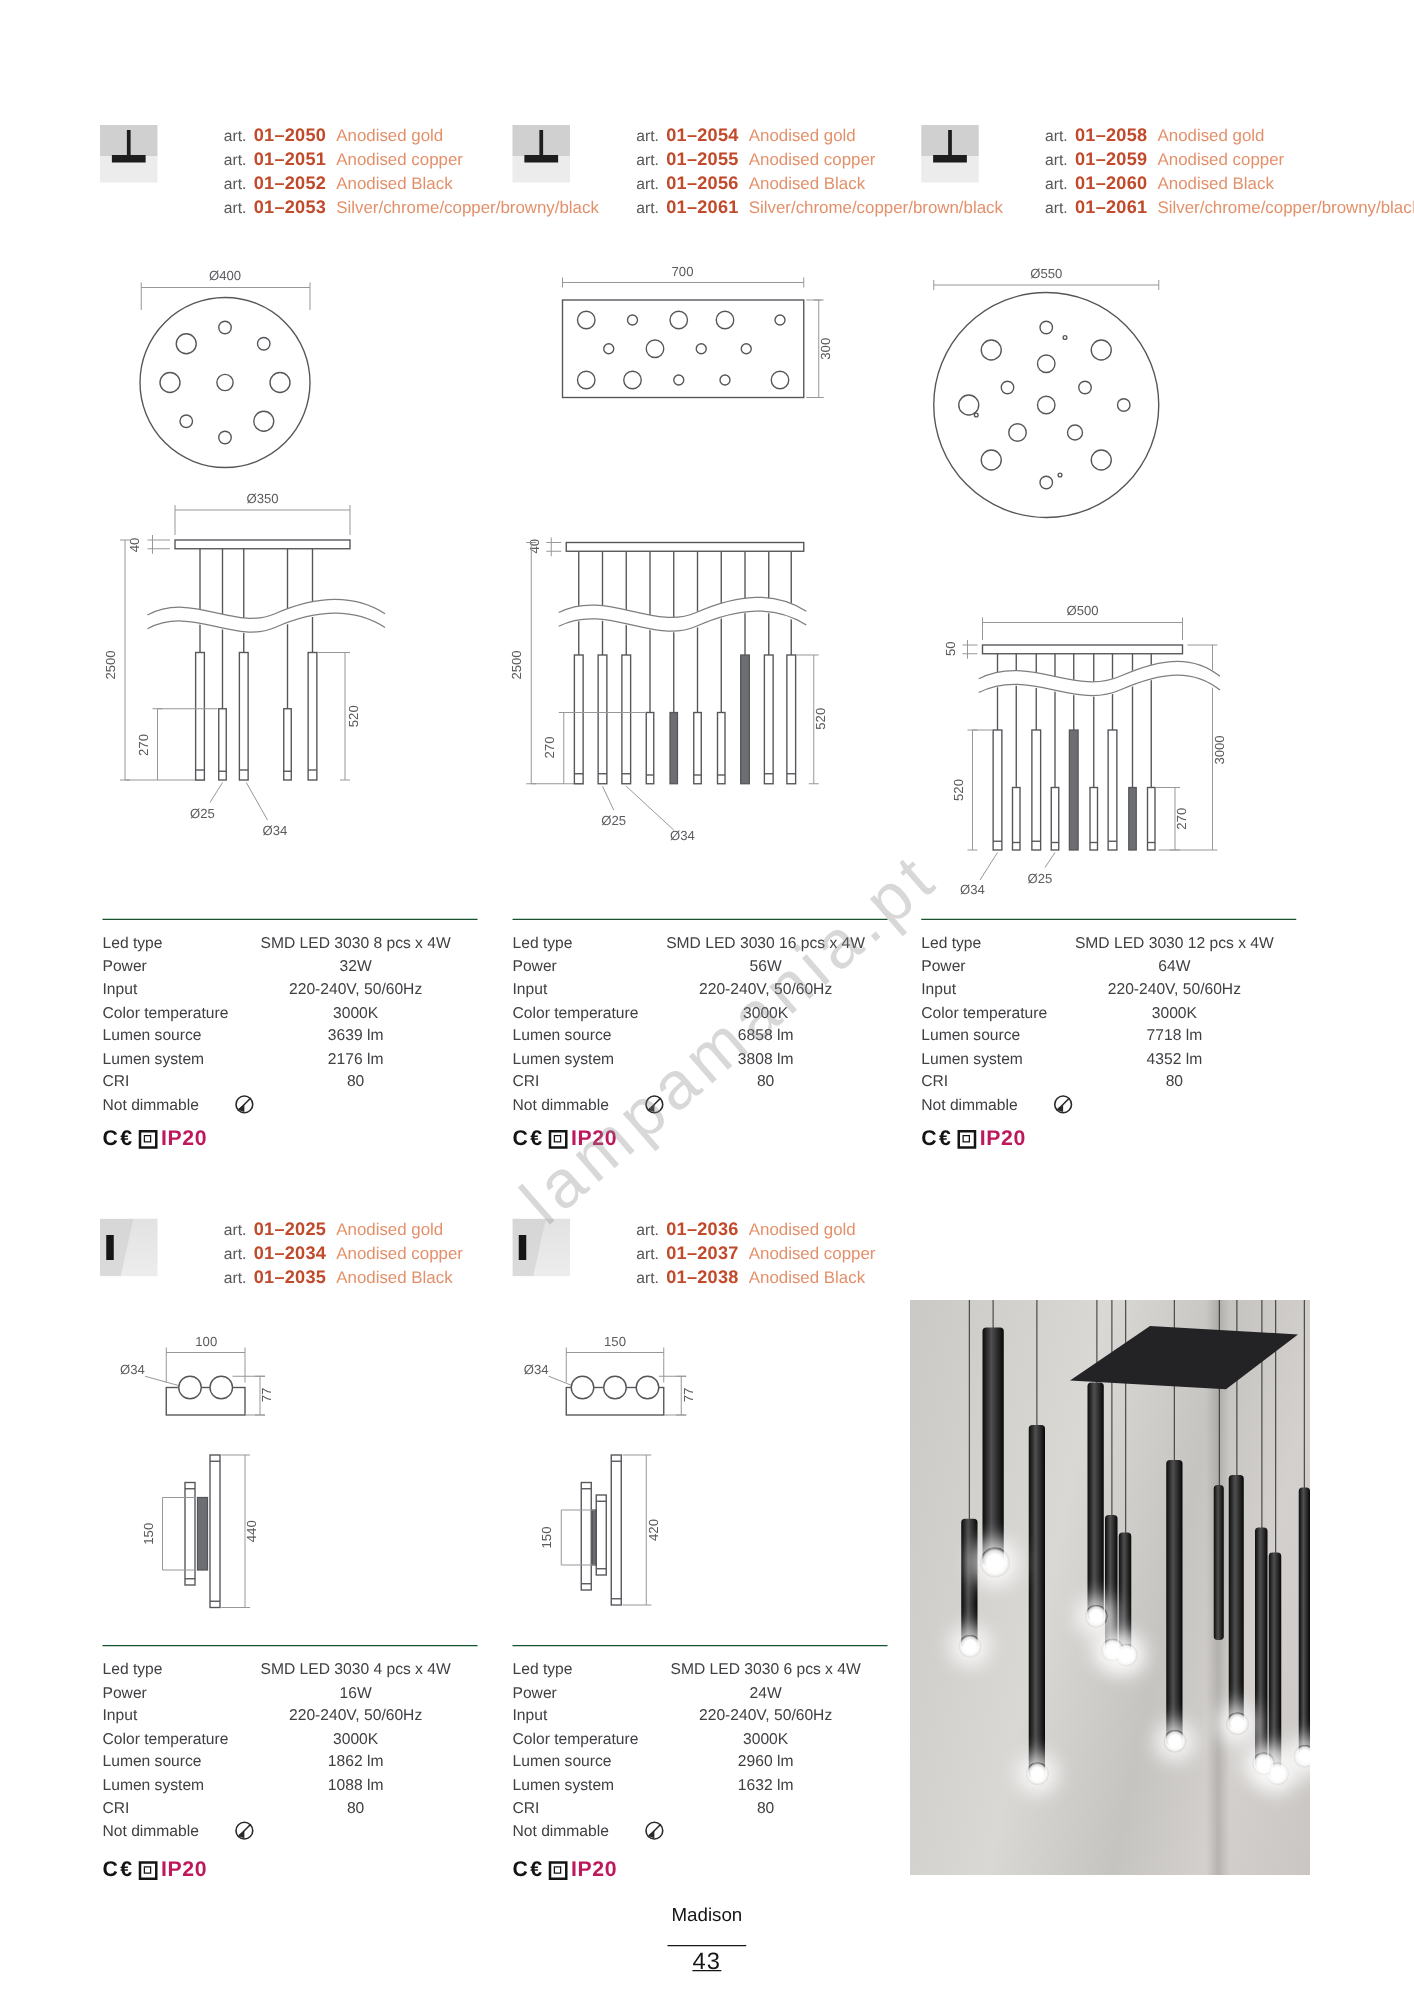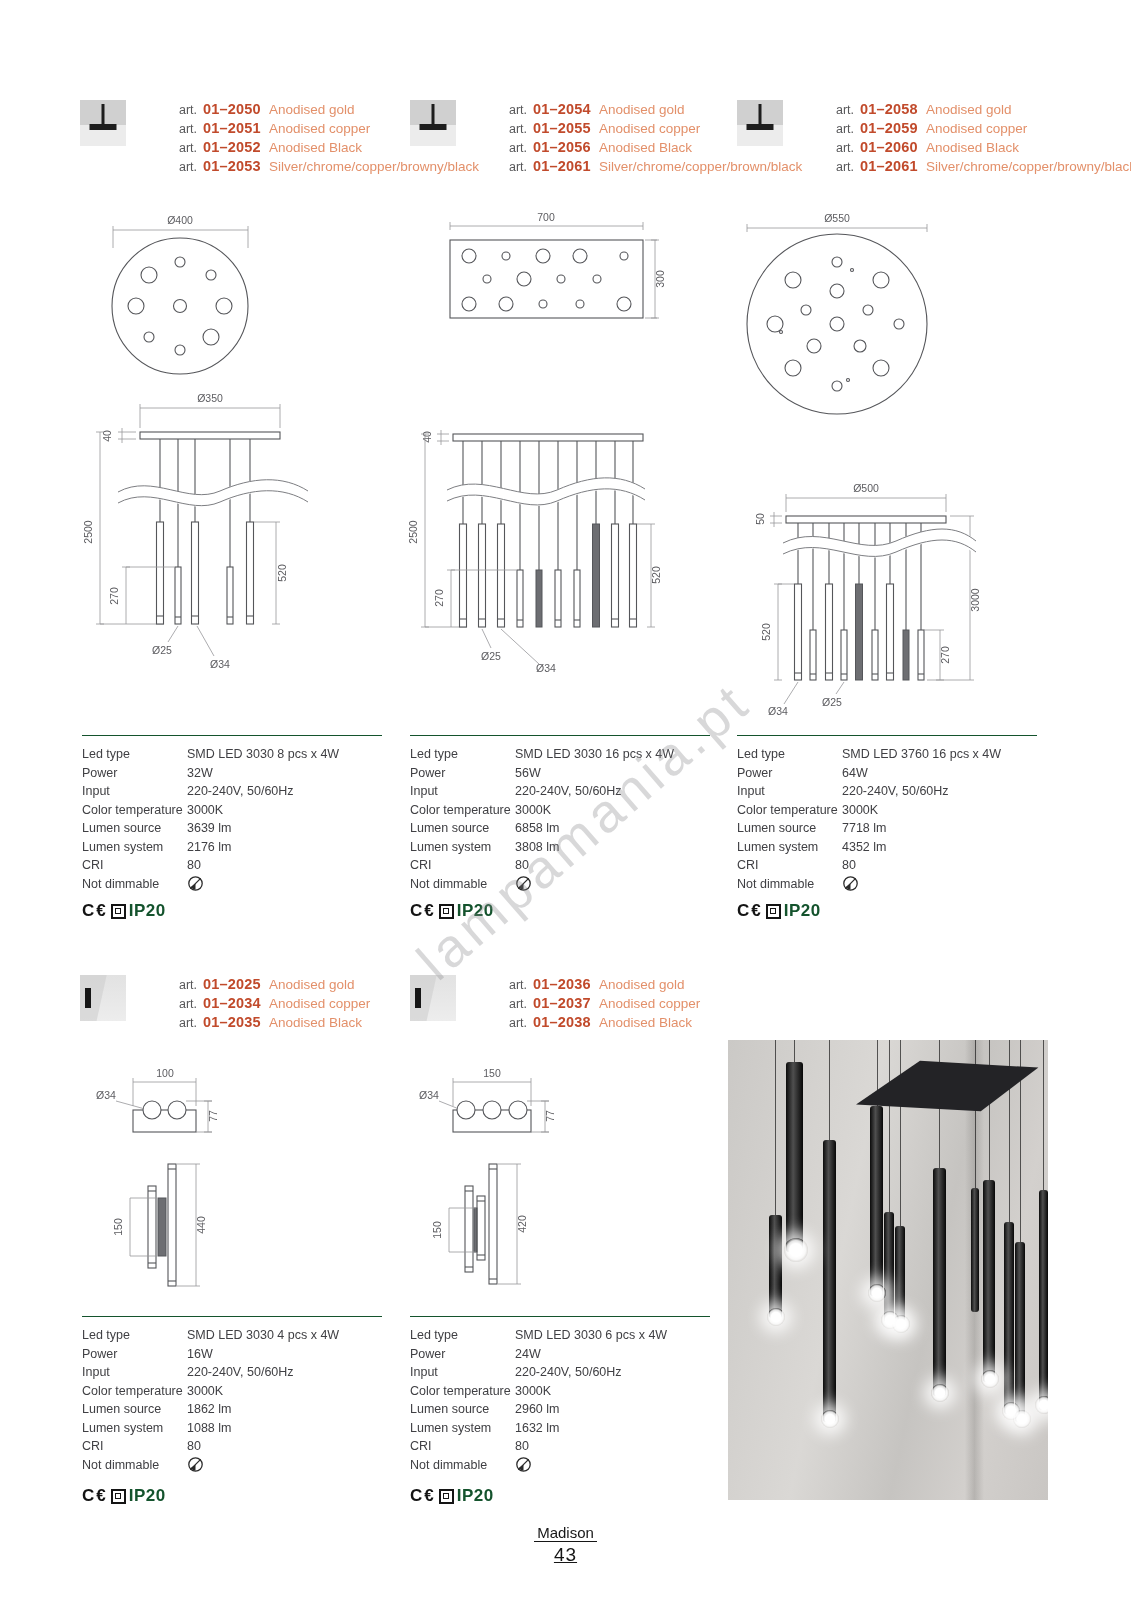--- a/index.html
+++ b/index.html
@@ -31,42 +31,42 @@
   .objd{fill:#6d6e72;stroke:#55565a;}
   .dim{stroke:#97979b;stroke-width:0.8;fill:none;}
   .wavebg{stroke:#ffffff;stroke-width:12;fill:none;}
   .wave{stroke:#7d7e82;stroke-width:1;fill:none;}
   .dlab{fill:#5c5c60;font-size:10.5px;font-family:"Liberation Sans",sans-serif;}
 
   
   .spec{position:absolute;width:300px;border-top:1px solid #14532d;padding-top:9px;}
   .spec-row{display:flex;align-items:center;height:18.5px;font-size:12.5px;color:#404044;}
   .spec-row .k{width:105px;flex:none;}
-  .spec-row .v{flex:1;}
+  .spec-row .v{flex:1;text-align:center;}
   .nd-icon{width:17px;height:17px;display:block;}
   .cert{position:absolute;display:flex;align-items:center;gap:3px;}
   .ce{font-size:17px;font-weight:700;color:#141414;letter-spacing:2px;}
   .sq{width:11px;height:11px;border:2px solid #141414;display:flex;align-items:center;justify-content:center;flex:none;}
   .sq span{width:4px;height:4px;border:1.5px solid #141414;display:block;}
-  .ip{font-size:17px;font-weight:700;color:#14532d;letter-spacing:.5px;}
+  .ip{font-size:17px;font-weight:700;color:#be185d;letter-spacing:.5px;}
 
   
   .photo{position:absolute;left:728px;top:1040px;width:320px;height:460px;overflow:hidden;
     background:linear-gradient(102deg,#cbc9c6 0%,#dad8d5 38%,#c6c4c1 62%,#d3d0cd 80%,#c9c6c3 100%);}
   .ph-corner{position:absolute;inset:0;background:linear-gradient(90deg,rgba(0,0,0,0) 74%,rgba(110,108,105,.28) 77%,rgba(0,0,0,0) 80%);}
   .ph-plate{position:absolute;inset:0;background:#232326;clip-path:polygon(40% 14%,60% 4.5%,97% 6%,79% 15.5%);}
   .pw{position:absolute;top:0;width:1px;background:rgba(25,25,25,.7);}
   .pt{position:absolute;background:linear-gradient(90deg,#0b0b0b,#4f4f4f 42%,#070707);border-radius:3px;}
   .pg{position:absolute;width:18px;height:18px;border-radius:50%;
       background:radial-gradient(circle,#fff 38%,rgba(255,255,255,.85) 56%,rgba(255,255,255,0) 75%);
       box-shadow:0 0 15px 7px rgba(255,255,255,.85);}
 
   
   .footer{position:absolute;left:0;right:0;top:1524px;text-align:center;z-index:7;}
-  .footer-title{display:inline-block;font-size:15px;color:#161616;border-bottom:1.3px solid #161616;padding:0 3px 0;}
+  .footer-title{display:inline-block;font-size:15px;color:#161616;border-bottom:1.3px solid #161616;padding:0 3px 15px;}
   .footer-page{font-size:19px;color:#161616;margin-top:2px;letter-spacing:1px;text-decoration:underline;}
 </style>
 </head>
 <body>
 
 <div class="page">
 
   <div class="watermark">lampamania.pt</div>
 
   <div class="hdr" style="left:80px;top:100px;">
@@ -475,21 +475,21 @@
       <span class="ce">C€</span>
       <span class="sq">
         <span></span>
       </span>
       <span class="ip">IP20</span>
     </div>
 
   <div class="spec" style="left:737px;top:735px;">
     <div class="spec-row">
         <span class="k">Led type</span>
-        <span class="v">SMD LED 3760 16 pcs x 4W</span>
+        <span class="v">SMD LED 3030 12 pcs x 4W</span>
       </div>
     <div class="spec-row">
         <span class="k">Power</span>
         <span class="v">64W</span>
       </div>
     <div class="spec-row">
         <span class="k">Input</span>
         <span class="v">220-240V, 50/60Hz</span>
       </div>
     <div class="spec-row">

